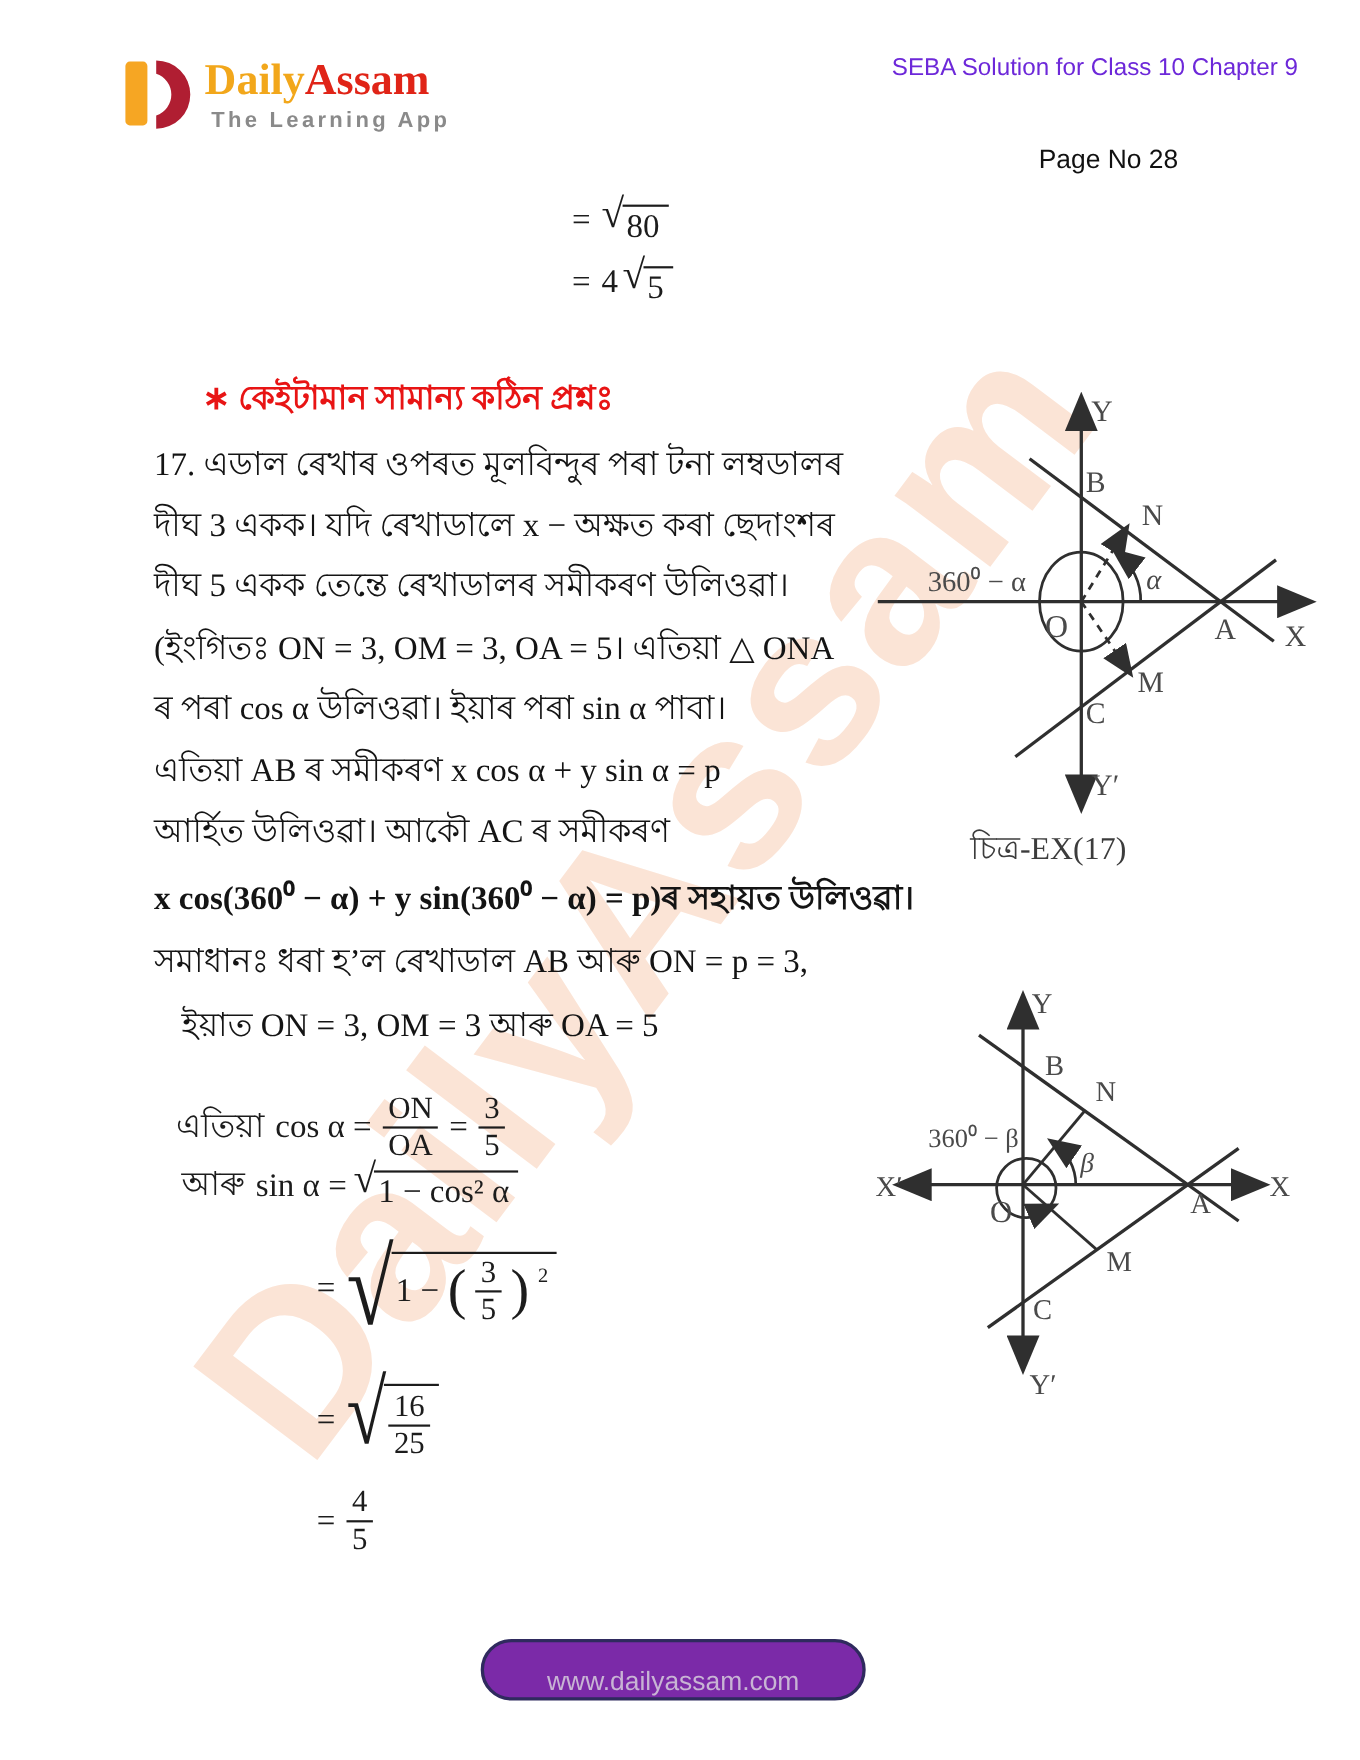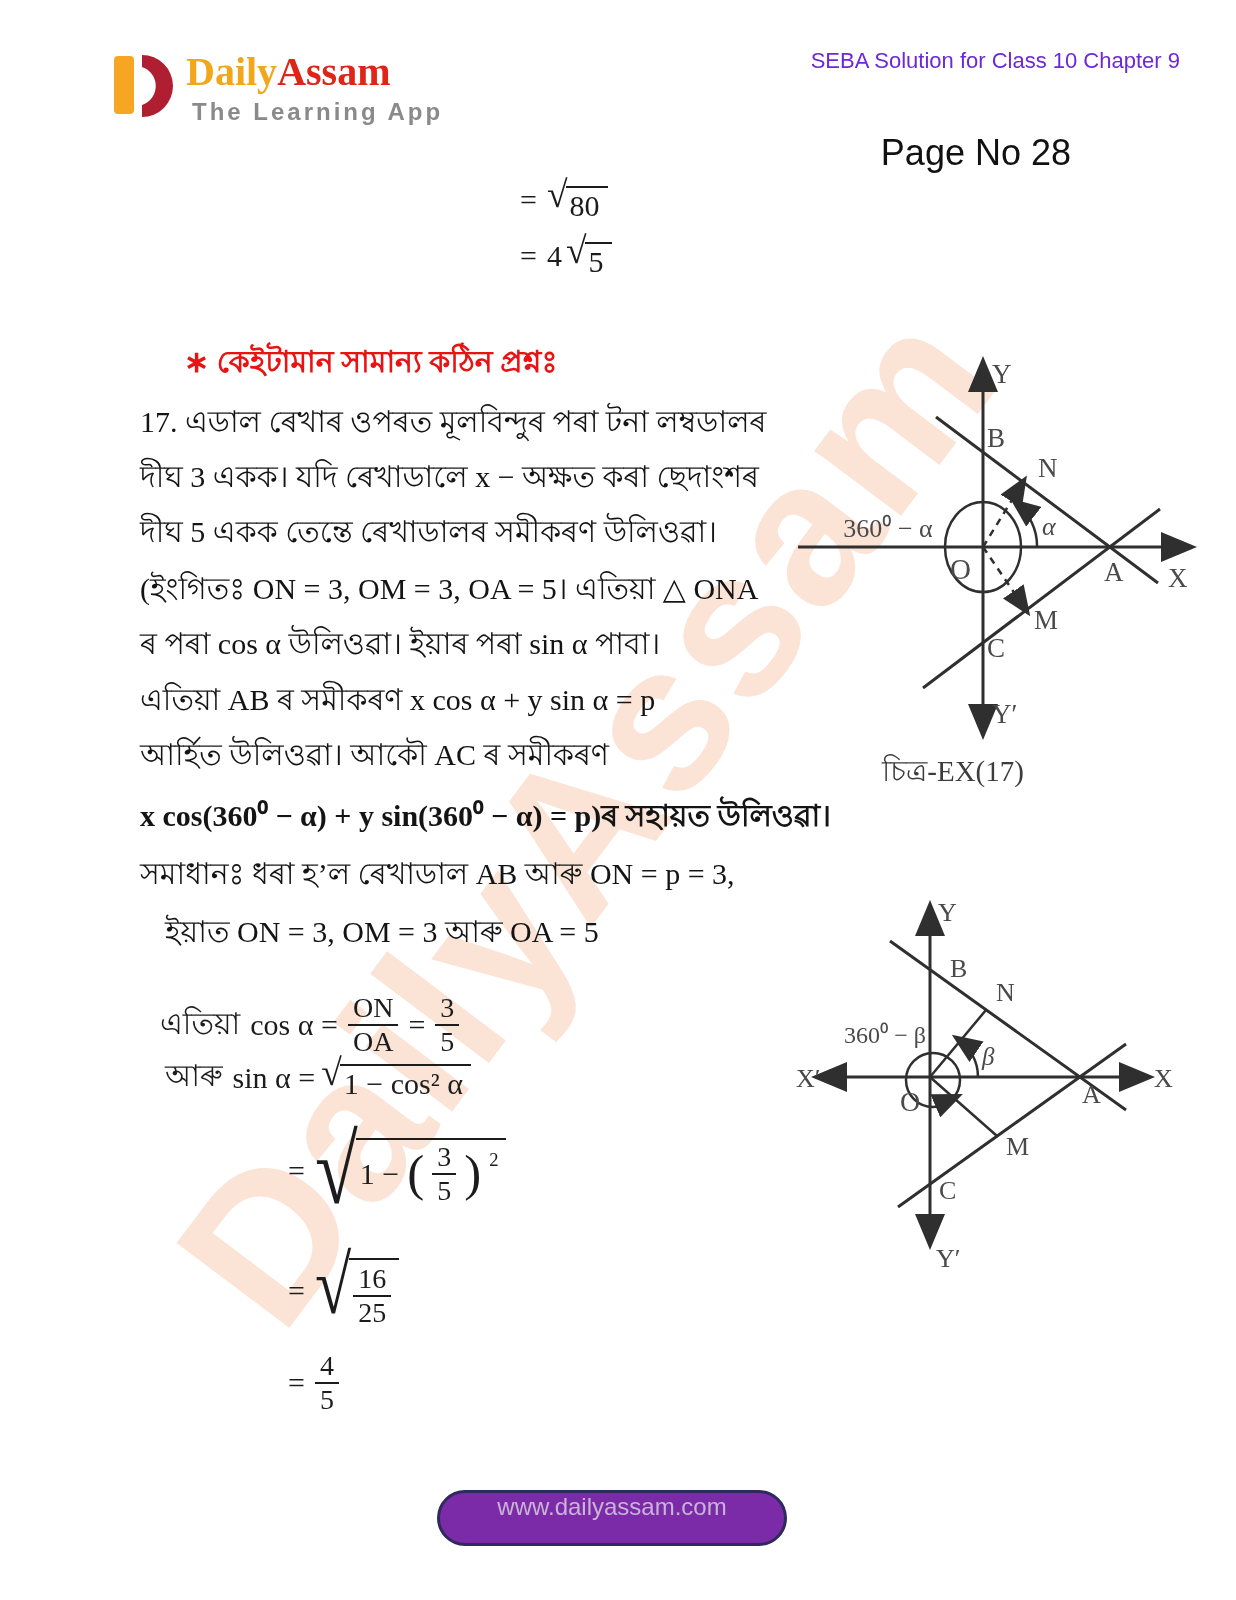--- a/index.html
+++ b/index.html
@@ -11,26 +11,26 @@
              font-family:"Liberation Sans",sans-serif;font-weight:bold;
              font-size:205px;color:#fbe4d6;white-space:nowrap;
              transform:rotate(-53deg);transform-origin:left top;letter-spacing:4px;}
   .layer{position:relative;z-index:1;}
   
   .brand{position:absolute;left:112px;top:52px;display:flex;align-items:flex-start;}
   .brand-text{margin-left:10px;}
   .brand-name{font-family:"Liberation Serif",serif;font-weight:bold;font-size:40px;line-height:40px;}
   .brand-daily{color:#f2a71b;}
   .brand-assam{color:#e02417;}
-  .brand-tagline{font-family:"Liberation Sans",sans-serif;font-weight:bold;font-size:24px;
+  .brand-tagline{font-family:"Liberation Sans",sans-serif;font-weight:bold;font-size:20px;
                  color:#8a8a8a;letter-spacing:3px;margin-top:6px;margin-left:6px;}
   .doc-title{position:absolute;right:56px;top:38px;text-align:right;
              font-family:"Liberation Sans",sans-serif;font-size:22px;color:#6d28d9;line-height:46px;}
   .page-no{position:absolute;right:165px;top:132px;font-family:"Liberation Sans",sans-serif;
-           font-size:36px;color:#111;}
+           font-size:24px;color:#111;}
   
   .mrow{position:absolute;font-size:30px;white-space:nowrap;display:flex;align-items:center;gap:10px;}
   .rt{display:inline-flex;align-items:flex-start;}
   .rt-sign{font-size:1.25em;line-height:1;margin-right:-2px;}
   .rt-body{border-top:2.5px solid #1c1c1c;padding:1px 8px 0 4px;margin-top:10px;}
   .rt-big .rt-sign{font-size:2.6em;transform:scaleY(1.25);transform-origin:top;margin-top:-6px;}
   .rt-big2 .rt-sign{font-size:2.2em;transform:scaleY(1.25);transform-origin:top;margin-top:-4px;}
   .frac{display:inline-flex;flex-direction:column;text-align:center;line-height:1.15;font-size:28px;}
   .frac .num{border-bottom:2.5px solid #1c1c1c;padding:0 5px;}
   .frac .den{padding:0 5px;}
@@ -38,21 +38,21 @@
   sup.ex{font-size:0.62em;vertical-align:top;position:relative;top:-14px;}
   
   .heading{position:absolute;left:140px;top:338px;font-size:30px;font-weight:bold;color:#e81414;white-space:nowrap;margin-left:44px;}
   .bline{position:absolute;left:140px;font-size:30px;white-space:nowrap;color:#141414;}
   .bold{font-weight:bold;}
   
   svg text{font-family:"Liberation Serif",serif;fill:#4a4a4a;}
   .fig-caption{position:absolute;left:882px;top:748px;font-size:29px;color:#3c3c3c;white-space:nowrap;}
   
   .footer-pill{position:absolute;left:437px;top:1490px;width:344px;height:50px;background:#7b2aa8;
-               border:3px solid #2f2a5e;border-radius:28px;display:flex;align-items:flex-start;justify-content:center;
+               border:3px solid #2f2a5e;border-radius:28px;display:flex;align-items:flex-end;justify-content:center;
                font-family:"Liberation Sans",sans-serif;font-size:24px;color:#c8b4d4;}
 </style>
 </head>
 <body>
 
 <div class="page">
 
   <div class="watermark">DailyAssam</div>
 
   <div class="layer">

